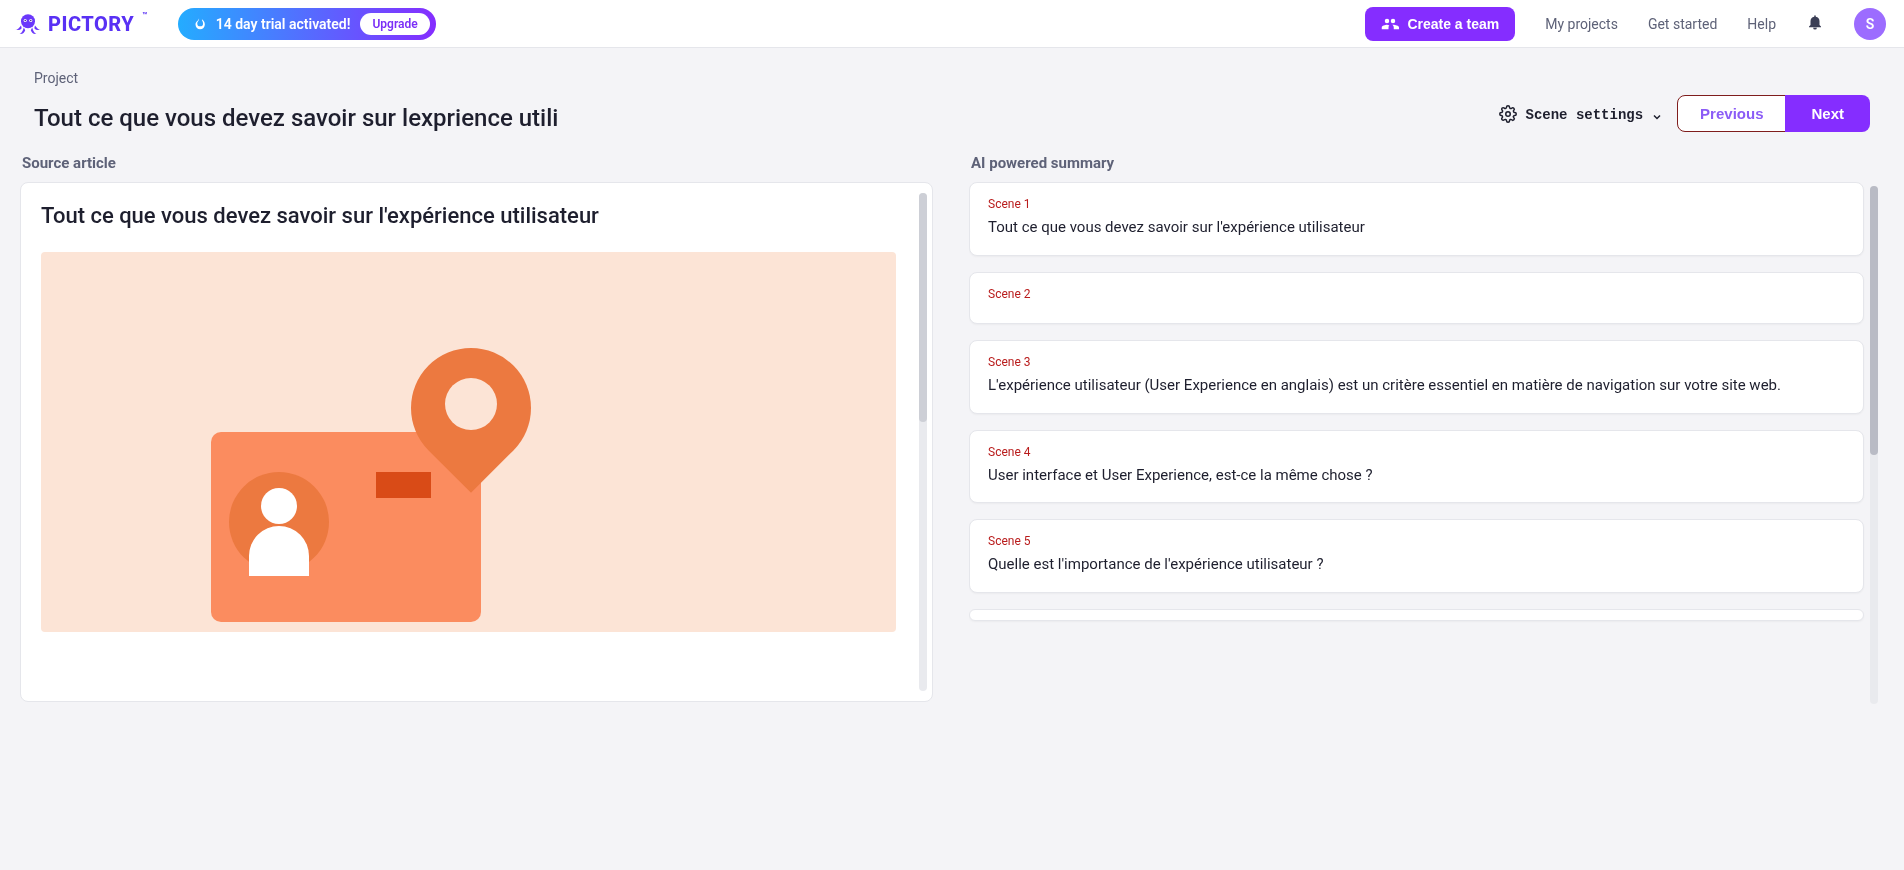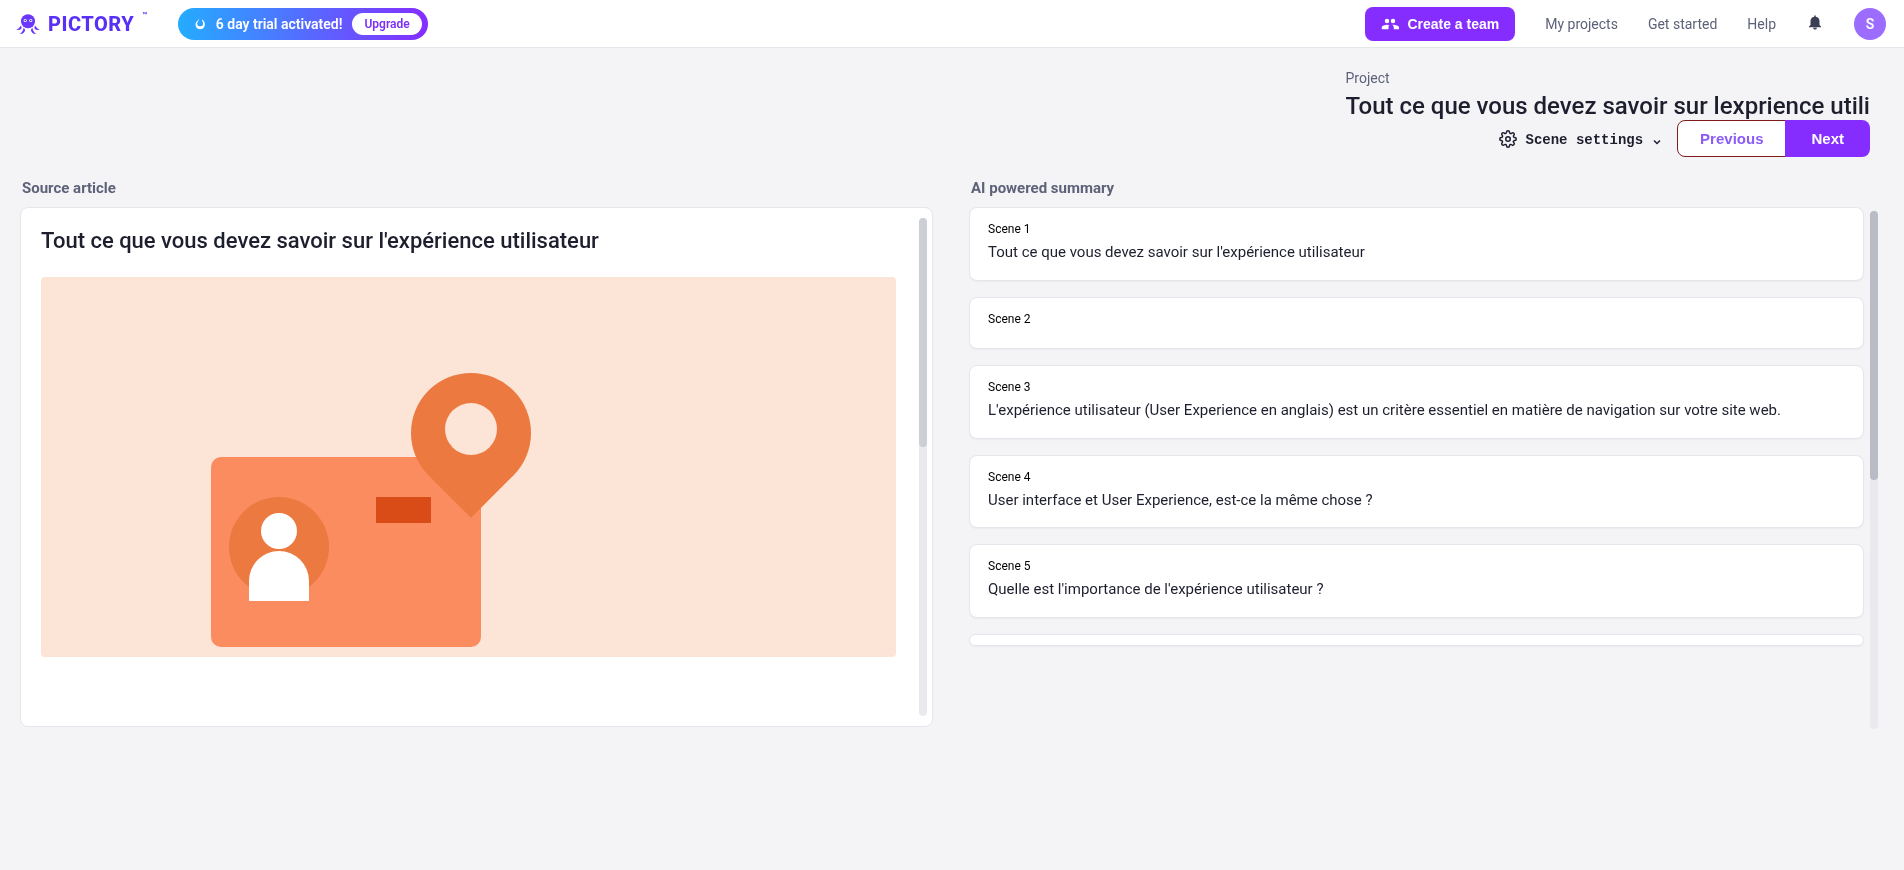--- a/index.html
+++ b/index.html
@@ -49,24 +49,24 @@
     background:var(--purple);color:#fff;border:none;border-radius:8px;
     padding:8px 16px;font-weight:700;font-size:14px;display:flex;align-items:center;gap:8px;cursor:pointer;
   }
   .navlink{color:var(--muted);font-size:14px;cursor:pointer;}
   .bell{color:#3b3f56;cursor:pointer;}
   .avatar{width:32px;height:32px;border-radius:50%;background:#9C6CFF;color:#fff;display:flex;align-items:center;justify-content:center;font-weight:600;cursor:pointer;}
 
   
   .proj-head{
     padding:22px 34px 6px;
-    display:flex;align-items:flex-end;justify-content:space-between;flex-direction:column;
+    display:flex;align-items:flex-end;justify-content:space-between;
   }
   .proj-head .left .label{color:var(--muted);font-size:14px;}
-  .proj-head .left .title{font-size:24px;color:var(--text);margin-top:6px;font-weight:500;}
+  .proj-head .left .title{font-size:24px;color:var(--text);margin-top:18px;font-weight:500;}
   .proj-head .right{display:flex;align-items:center;gap:14px;}
   .scene-settings{display:flex;align-items:flex-end;gap:8px;color:var(--text);font-weight:600;cursor:pointer;font-family:Liberation Mono, monospace;}
   .btn-prev{
     background:#fff;border:1px solid #7f1d1d;color:#8B5CF6;border-radius:8px 0 0 8px;
     padding:9px 22px;font-weight:600;font-size:15px;cursor:pointer;
   }
   .btn-next{
     background:var(--purple);color:#fff;border:none;border-radius:0 8px 8px 0;
     padding:8px 26px;font-weight:700;font-size:15px;cursor:pointer;margin-left:-1px;
   }
@@ -99,21 +99,21 @@
 
   
   .summary-wrap{position:relative;height:528px;overflow:hidden;}
   .summary-inner{height:100%;overflow-y:auto;padding-right:18px;}
   .summary-wrap .vscroll{position:absolute;right:4px;top:4px;bottom:6px;width:8px;background:#E9EAEE;border-radius:4px;}
   .summary-wrap .vscroll .thumb{position:absolute;left:0;right:0;top:0;height:52%;background:#B9BBC5;border-radius:4px;}
   .scene{
     background:var(--card);border:1px solid var(--border);border-radius:8px;
     padding:14px 18px 16px;margin-bottom:16px;box-shadow:0 1px 2px rgba(0,0,0,0.04);cursor:pointer;
   }
-  .scene .label{font-size:12px;color:#000000;margin-bottom:6px;}
+  .scene .label{font-size:12px;color:#b91c1c;margin-bottom:6px;}
   .scene .text{font-size:15px;color:var(--text);line-height:1.45;}
   .summary-inner .scene:last-child{height:12px;padding:6px 18px 0;margin-bottom:0;}
 
   .fire{display:inline-flex;align-items:center;}
 </style>
 </head>
 <body>
 
 <div class="topbar">
   <div class="logo">
@@ -128,21 +128,21 @@
     <span>PICTORY</span>
       <sup>™</sup>
   </div>
 
   <div class="trial-pill">
     <span class="fire">
       <svg width="14" height="14" viewBox="0 0 24 24" fill="#fff">
           <path d="M12 2c1 4-3 5-3 9a5 5 0 0 0 10 0c0-3-2-4-2-7 3 2 5 5 5 9a8 8 0 1 1-16 0c0-6 6-7 6-11z"></path>
         </svg>
     </span>
-    <span>6 day trial activated!</span>
+    <span>14 day trial activated!</span>
     <span class="upg">Upgrade</span>
   </div>
 
   <div class="flex-spacer"></div>
 
   <button class="team-btn">
     <svg width="18" height="18" viewBox="0 0 24 24" fill="#fff">
         <path d="M16 11a3 3 0 1 0-3-3 3 3 0 0 0 3 3zm-8 0a3 3 0 1 0-3-3 3 3 0 0 0 3 3zm0 2c-2.3 0-7 1.2-7 3.5V19h9v-2.5c0-.9.4-1.7 1.1-2.4A11 11 0 0 0 8 13zm8 0c-.3 0-.6 0-1 .1 1.2.9 2 2 2 3.4V19h7v-2.5c0-2.3-4.7-3.5-8-3.5z"></path>
       </svg>
     <span>Create a team</span>

